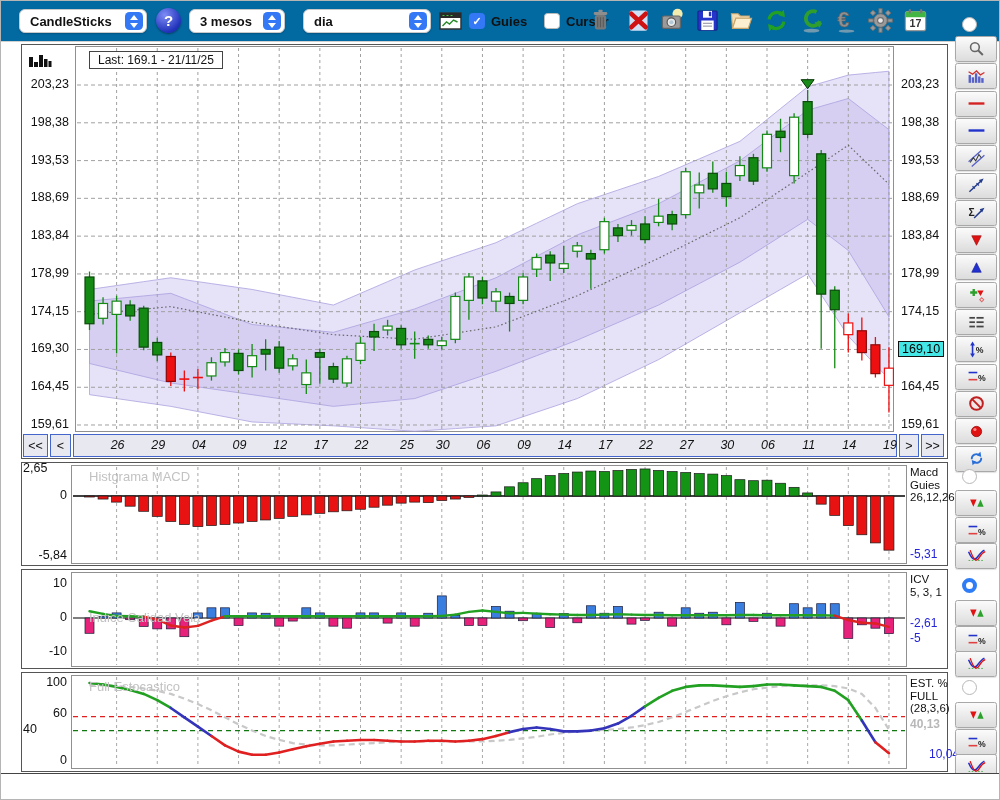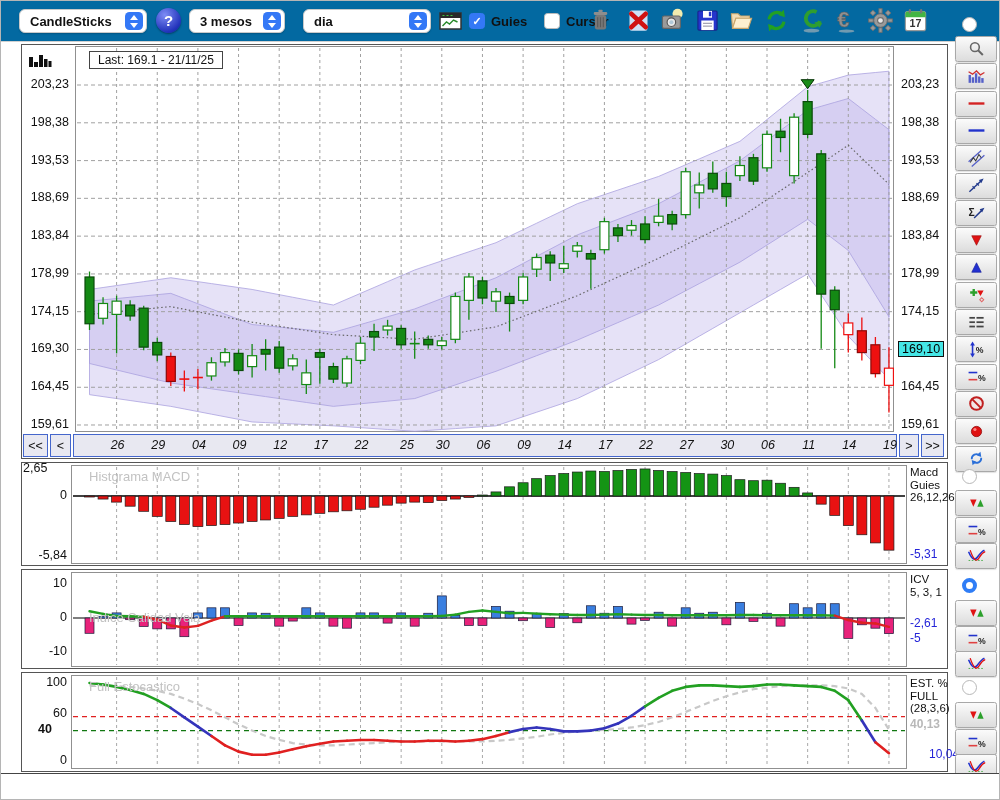--- a/index.html
+++ b/index.html
@@ -917,14 +917,14 @@
 <div class="tick" style="left: 22px; top: 415.996px; width: 46px; text-align: right;">159,61</div>
 <div class="tick" style="left: 900px; top: 415.996px; width: 46px;">159,61</div>
 <div class="tick" style="left: 22px; top: 459.97px; width: 44px; text-align: left;">2,65</div>
 <div class="tick" style="left: 22px; top: 487px; width: 44px; text-align: right;">0</div>
 <div class="tick" style="left: 22px; top: 546.568px; width: 44px; text-align: right;">-5,84</div>
 <div class="tick" style="left: 22px; top: 575px; width: 44px; text-align: right;">10</div>
 <div class="tick" style="left: 22px; top: 609px; width: 44px; text-align: right;">0</div>
 <div class="tick" style="left: 22px; top: 643px; width: 44px; text-align: right;">-10</div>
 <div class="tick" style="left: 22px; top: 674px; width: 44px; text-align: right;">100</div>
 <div class="tick" style="left: 22px; top: 705.2px; width: 44px; text-align: right;">60</div>
-<div class="tick" style="left: 22px; top: 720.8px; width: 44px; text-align: center; font-weight: bold;">40</div>
+<div class="tick" style="left: 22px; top: 720.8px; width: 44px; text-align: left;">40</div>
 <div class="tick" style="left: 22px; top: 752px; width: 44px; text-align: right;">0</div>
 
 </body></html>

